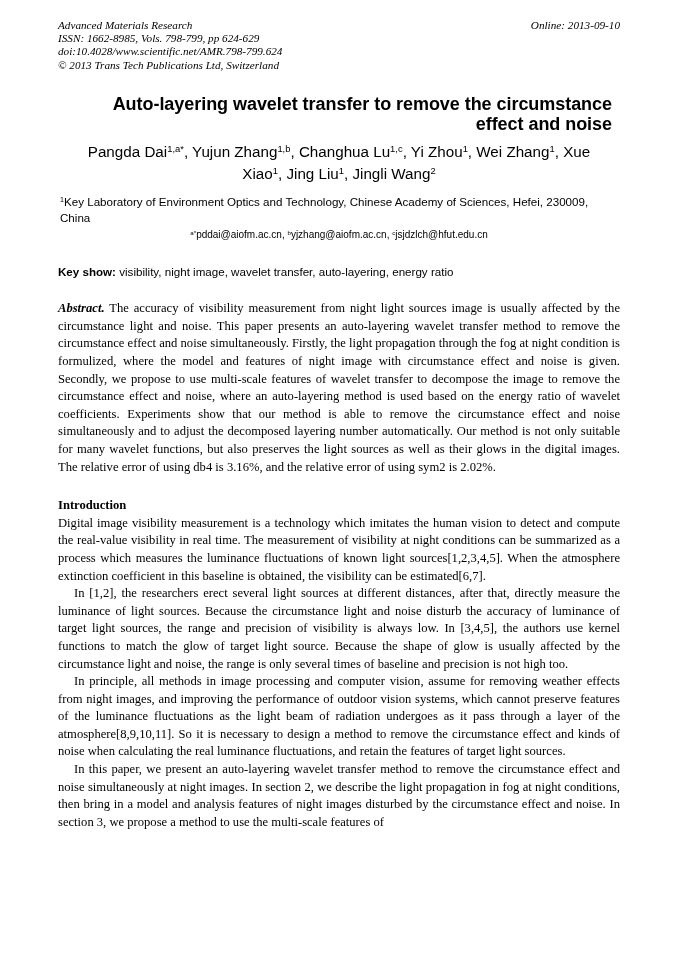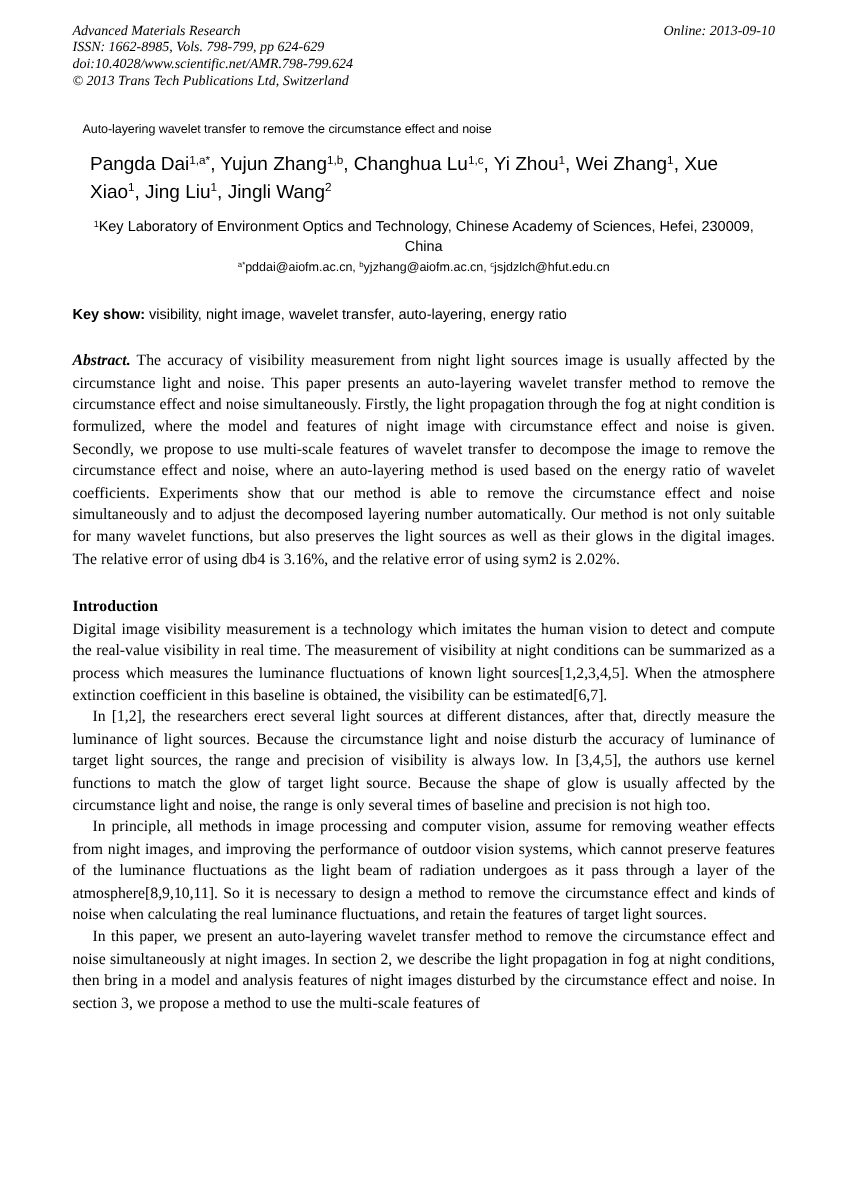--- a/index.html
+++ b/index.html
@@ -40,54 +40,55 @@
     right: 0;
     top: 0;
     font-style: italic;
     font-size: 11.2px;
   }
 
   
   .title {
     margin-top: 19px;
     font-family: "Liberation Sans", sans-serif;
-    font-weight: normal;
-    font-size: 10px;
+    font-weight: bold;
+    font-size: 18px;
     line-height: 20px;
-    text-align: left;
+    text-align: right;
     letter-spacing: -0.05px;
     padding: 0 8px;
   }
 
   
   .authors {
     margin-top: 7px;
     font-family: "Liberation Sans", sans-serif;
     font-size: 15.2px;
     line-height: 22px;
+    text-align: center;
     padding: 0 14px;
   }
   .authors sup,
   .affil sup,
   .emails sup {
     font-size: 0.62em;
     vertical-align: 0.52em;
     line-height: 0;
   }
 
   
   .affil-block {
     margin-top: 9px;
     text-align: center;
   }
   .affil {
     font-family: "Liberation Sans", sans-serif;
     font-size: 11.6px;
     line-height: 16.4px;
-    text-align: center;
+    text-align: left;
     padding: 0 2px;
   }
   .emails {
     font-family: "Liberation Sans", sans-serif;
     font-size: 10px;
     line-height: 16.4px;
     text-align: center;
     margin-top: 0;
   }
 

